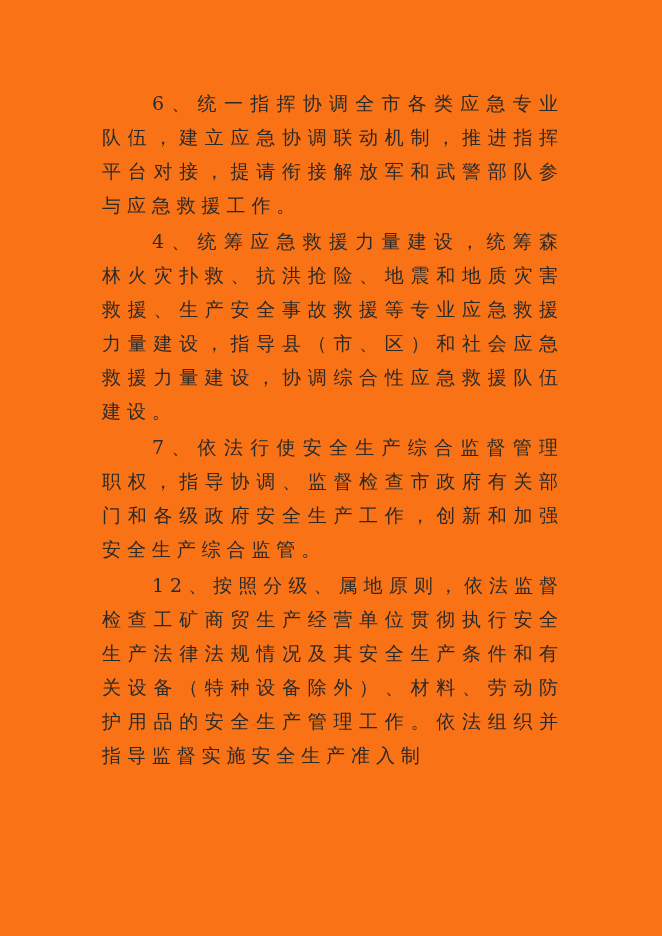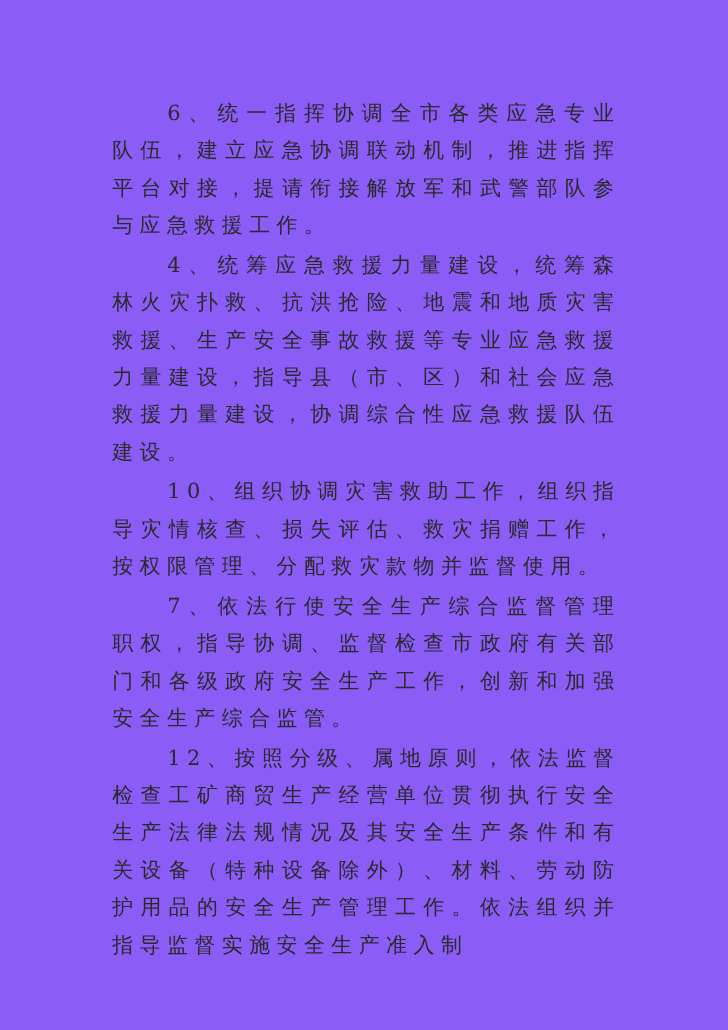--- a/index.html
+++ b/index.html
@@ -1,32 +1,31 @@
 <!DOCTYPE html>
 <html><head>
 <meta charset="utf-8">
 <style>
   html, body { margin: 0; padding: 0; background: #ffffff; }
   body { width: 662px; height: 936px; position: relative; overflow: hidden; }
   .page {
-    position: absolute; left: 0; top: 0; width: 662px; height: 936px; background: #8b5cf6;
+    position: absolute; left: 0; top: 0; width: 662px; height: 936px; background: #f97316;
   }
   .content {
     position: absolute; left: 102px; top: 86px; width: 462px;
     font-family: "DejaVu Serif", "Liberation Serif", serif;
     font-size: 19px; color: #2a2a2a;
     line-height: 34px;
     letter-spacing: 5.9px;
   }
   .para { margin: 0 0 2px 0; text-indent: 50px; text-align: justify; }
 </style>
 </head>
 <body>
 
 <div class="page">
   <div class="content">
     <p class="para">6、统一指挥协调全市各类应急专业队伍，建立应急协调联动机制，推进指挥平台对接，提请衔接解放军和武警部队参与应急救援工作。</p>
     <p class="para">4、统筹应急救援力量建设，统筹森林火灾扑救、抗洪抢险、地震和地质灾害救援、生产安全事故救援等专业应急救援力量建设，指导县（市、区）和社会应急救援力量建设，协调综合性应急救援队伍建设。</p>
-    <p class="para">10、组织协调灾害救助工作，组织指导灾情核查、损失评估、救灾捐赠工作，按权限管理、分配救灾款物并监督使用。</p>
     <p class="para">7、依法行使安全生产综合监督管理职权，指导协调、监督检查市政府有关部门和各级政府安全生产工作，创新和加强安全生产综合监管。</p>
     <p class="para">12、按照分级、属地原则，依法监督检查工矿商贸生产经营单位贯彻执行安全生产法律法规情况及其安全生产条件和有关设备（特种设备除外）、材料、劳动防护用品的安全生产管理工作。依法组织并指导监督实施安全生产准入制</p>
   </div>
 </div>
 
 </body></html>

